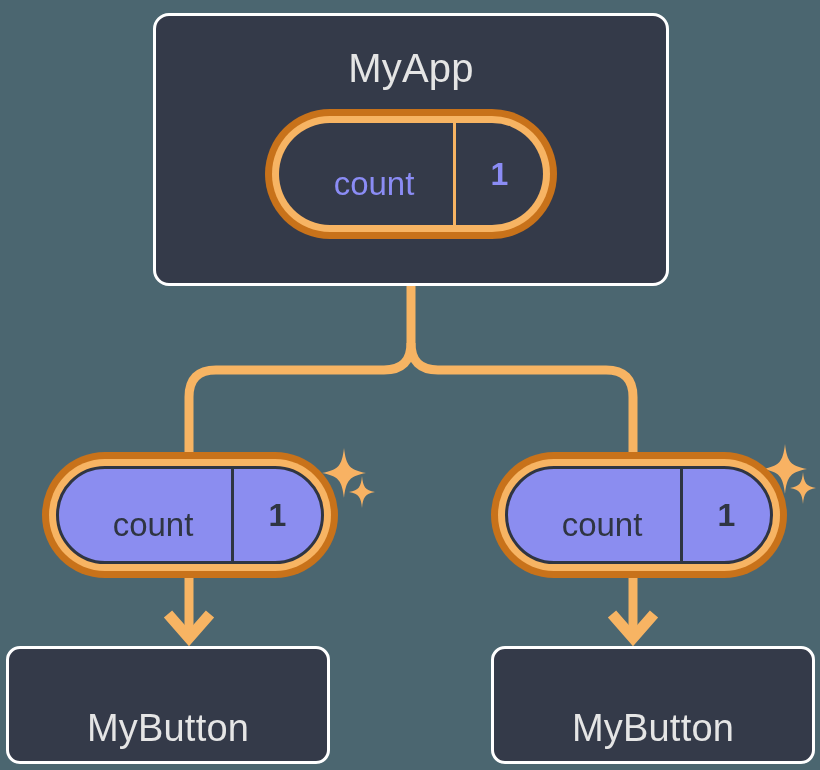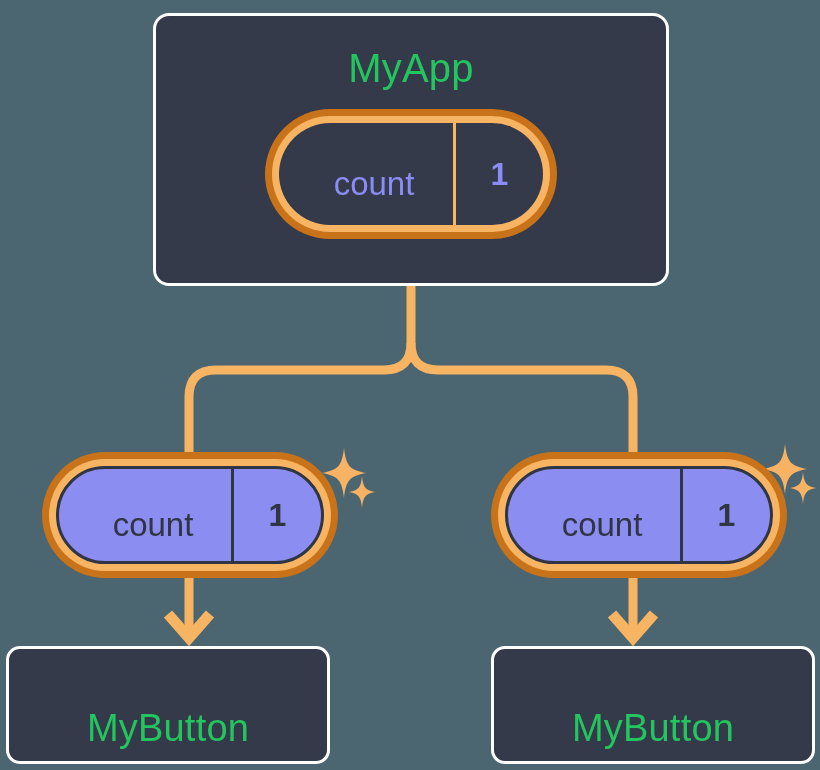--- a/index.html
+++ b/index.html
@@ -51,21 +51,21 @@
     left: 491px;
     top: 646px;
     width: 324px;
     height: 118px;
   }
   .card-title {
     position: absolute;
     left: 0;
     right: 0;
     text-align: center;
-    color: #22c55e;
+    color: #e5e5e5;
     font-size: 38px;
     font-weight: 400;
     letter-spacing: 0.2px;
     white-space: nowrap;
   }
   #card-myapp .card-title {
     top: 30px;
     font-size: 40px;
   }
   #card-btn-left .card-title,

